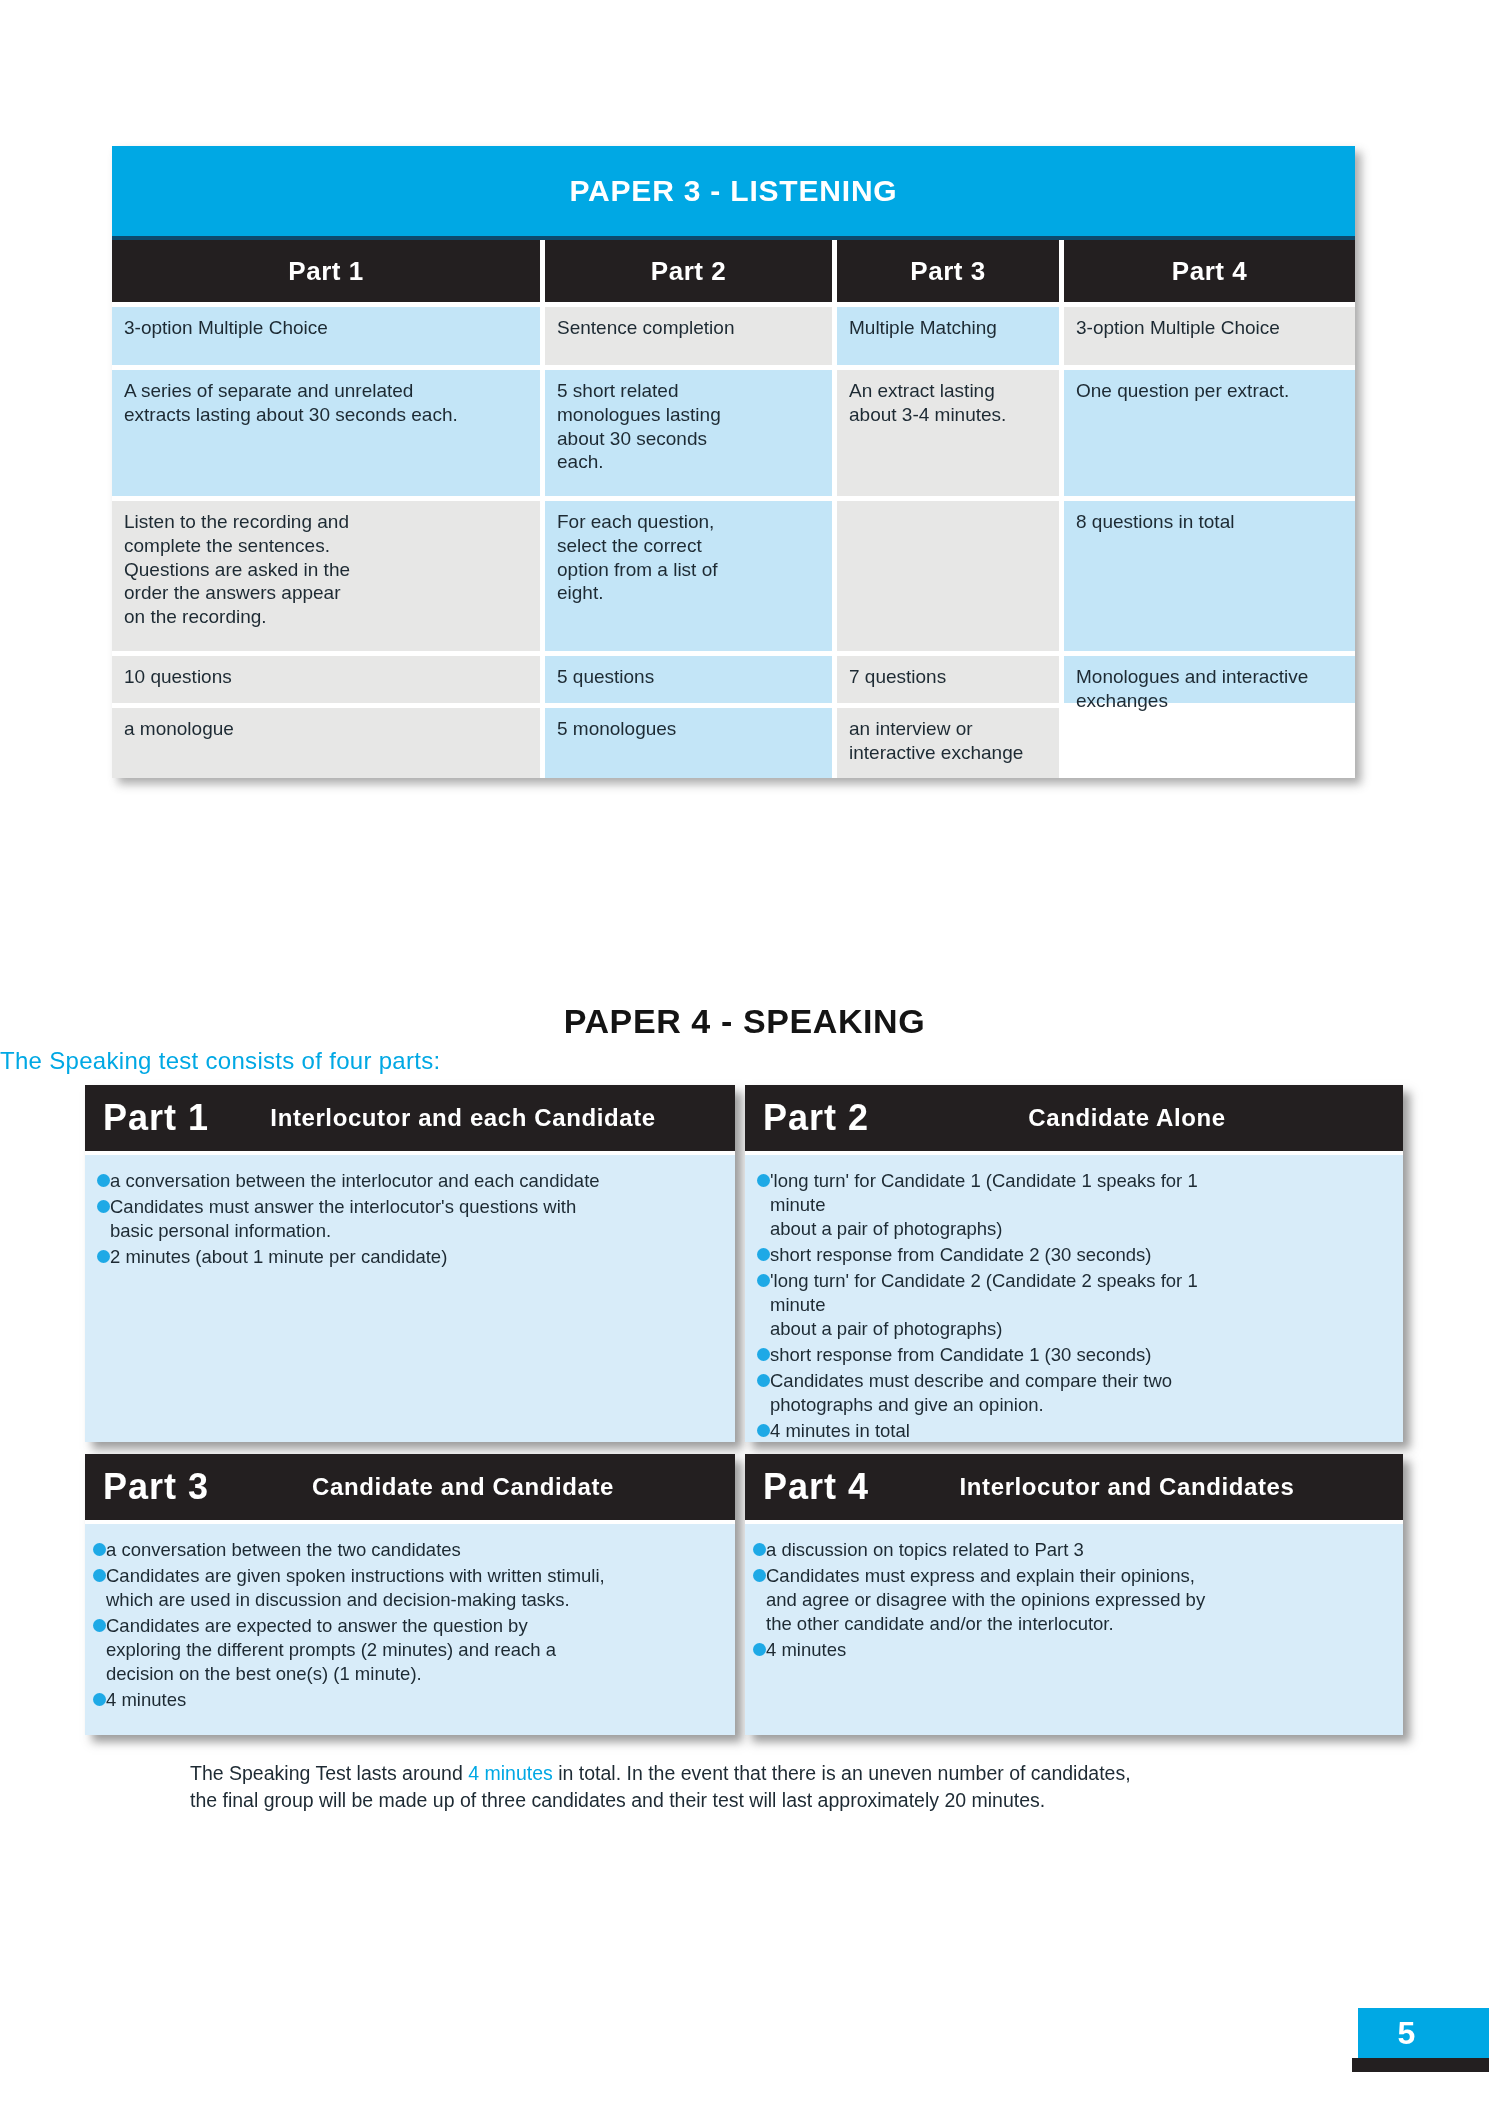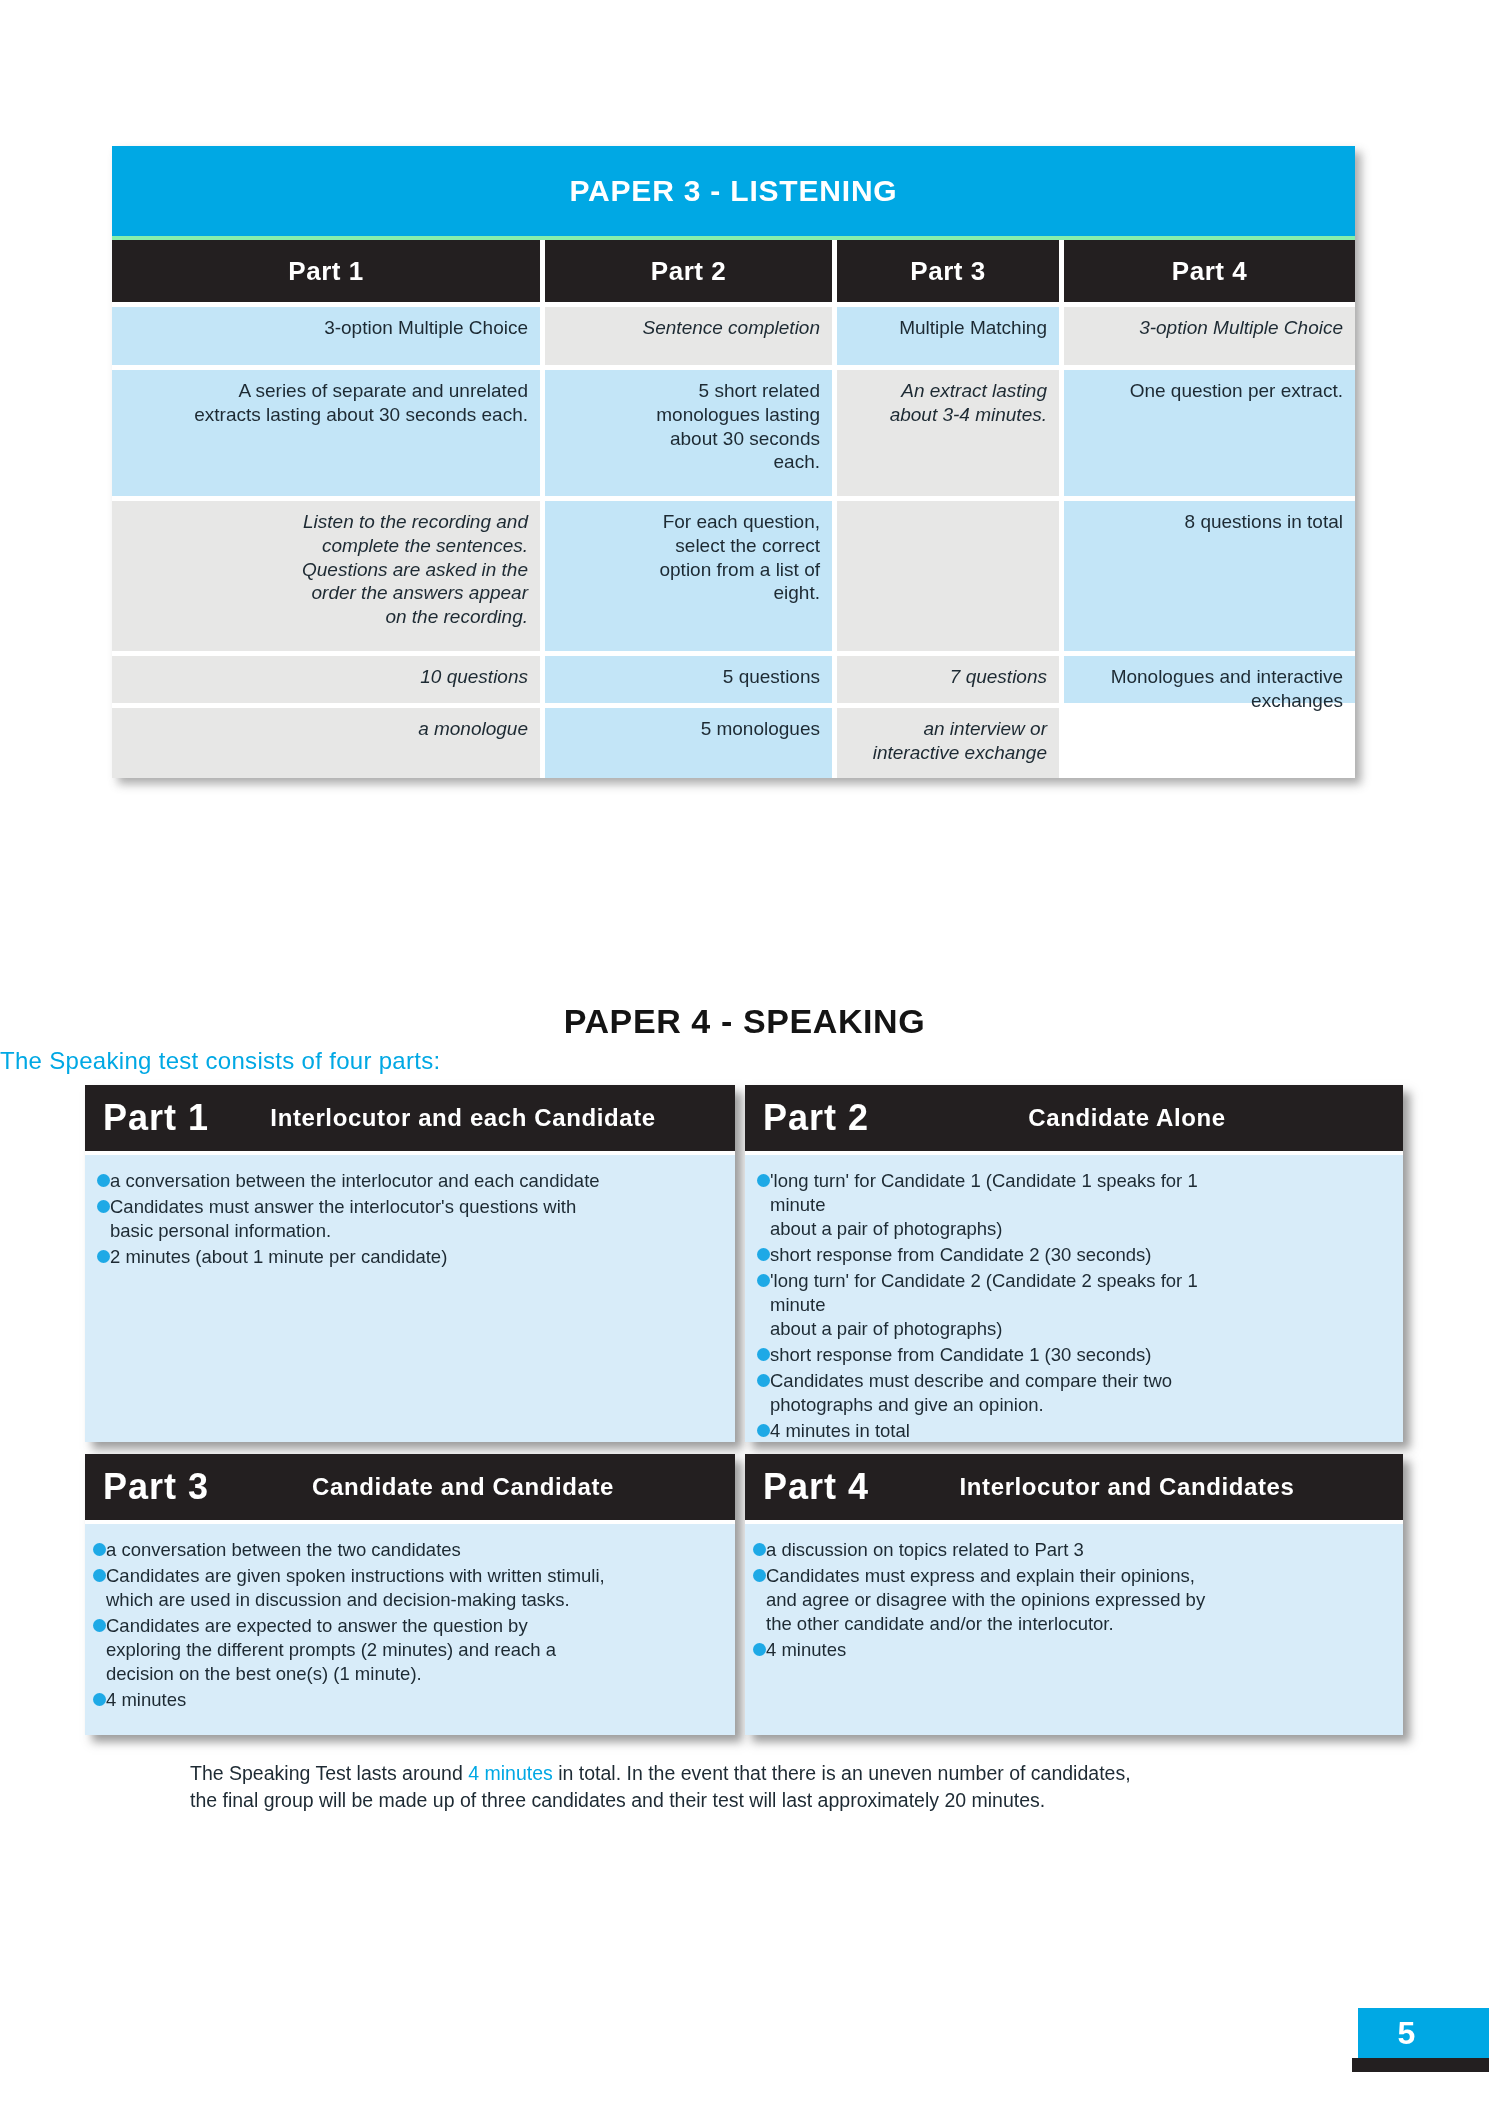--- a/index.html
+++ b/index.html
@@ -5,21 +5,21 @@
   * { margin:0; padding:0; box-sizing:border-box; }
   body { background:#ffffff; }
   .page {
     position:relative; width:1489px; height:2105px; background:#ffffff;
     font-family:"Liberation Sans", sans-serif; color:#1d2a33; overflow:hidden;
   }
 
   
   .listening {
     position:absolute; left:112px; top:146px; width:1243px;
-    background:#86efac; box-shadow:6px 6px 9px rgba(70,70,70,.45);text-align:right;
+    background:#0c4a6e; box-shadow:6px 6px 9px rgba(70,70,70,.45);
   }
   .lt-title {
     height:90px; background:#00a8e4; color:#ffffff;
     font-size:30px; font-weight:bold; letter-spacing:.8px;
     display:flex; align-items:center; justify-content:center;
   }
   .lt-grid {
     margin-top:4px; display:grid;
     grid-template-columns:428px 287px 222px 291px;
     grid-template-rows:62px 58px 126px 150px 47px 70px;
@@ -27,21 +27,21 @@
   }
   .lt-head {
     background:#231f20; color:#ffffff; font-size:26px; font-weight:bold;
     letter-spacing:.5px; display:flex; align-items:center; justify-content:center;
   }
   .lt-cell {
     font-size:19px; line-height:1.25; padding:9px 12px;
     white-space:pre-line; color:#1d2a33;
   }
   .c-blue { background:#c3e5f7; }
-  .c-gray { background:#e7e7e6;font-style:italic; }
+  .c-gray { background:#e7e7e6; }
 
   
   .sp-title {
     position:absolute; top:1002px; left:0; width:100%; text-align:center;
     font-size:34px; font-weight:bold; color:#141414; letter-spacing:.6px;
   }
   .sp-sub {
     position:absolute; top:1047px; left:0; width:100%; text-align:left;
     font-size:24px; font-weight:normal; color:#00a8e4; letter-spacing:.3px;
   }

